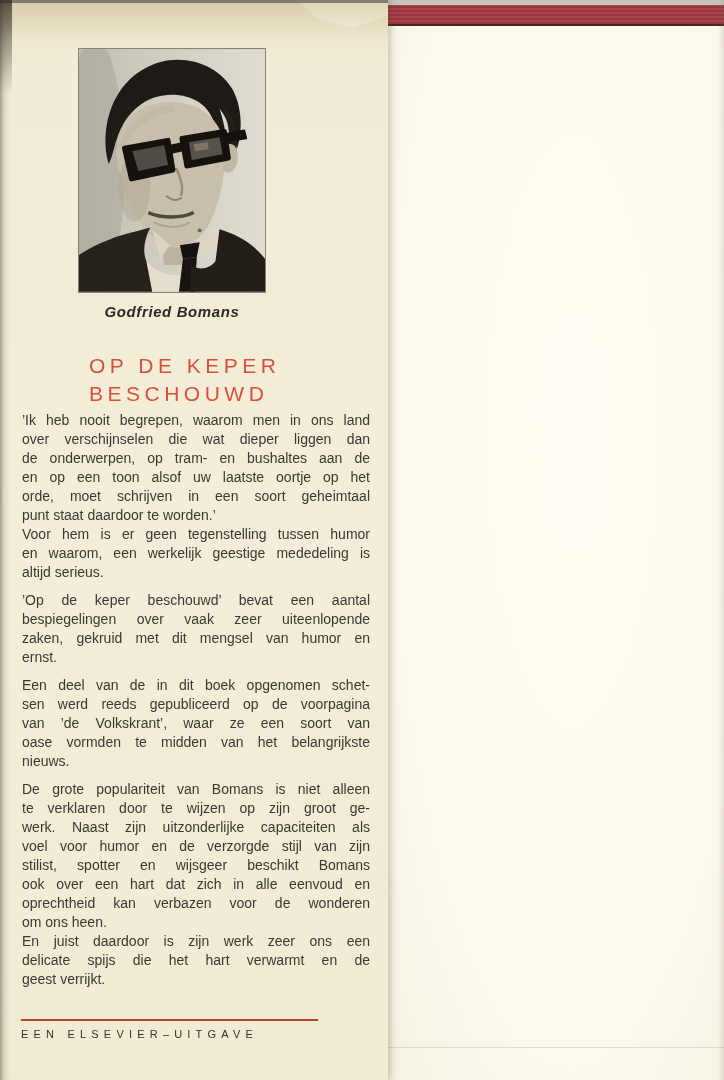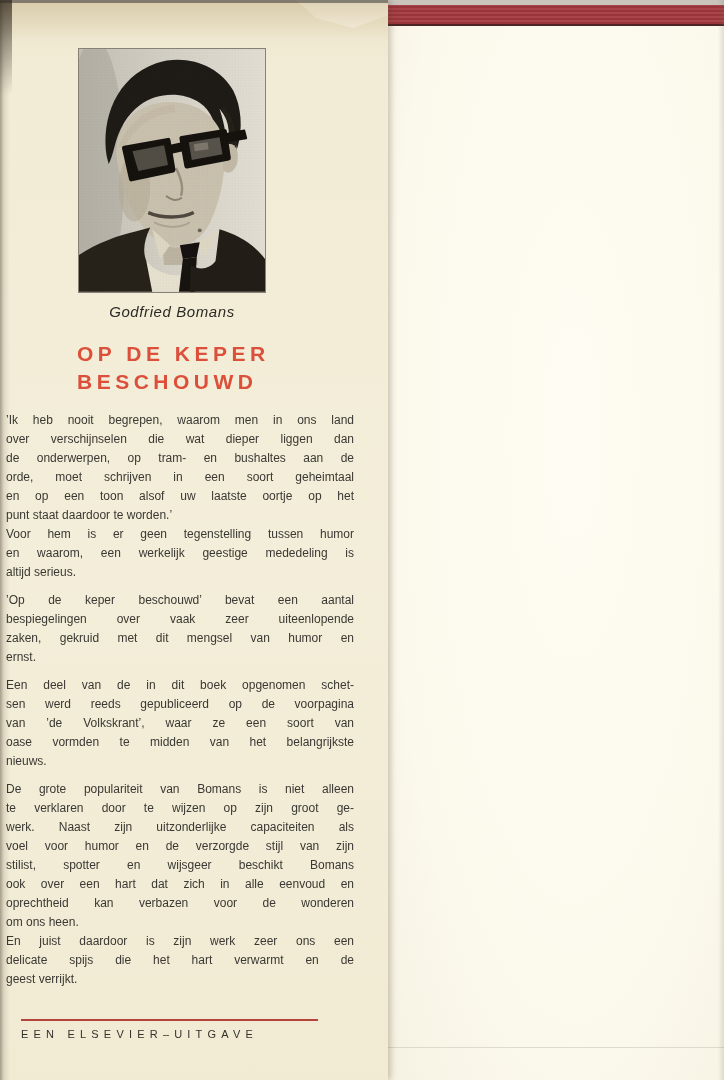--- a/index.html
+++ b/index.html
@@ -74,37 +74,38 @@
   }
   .author-photo svg { display: block; }
 
   .photo-caption {
     position: absolute; left: 78px; top: 303px; width: 188px;
     text-align: center;
     font-style: italic;
     font-size: 15px;
     letter-spacing: 0.6px;
     color: #2c2a26;
+    font-weight: bold;
   }
 
   
   .book-title {
     position: absolute; left: 77px; top: 340px;
-    font-size: 21px; font-weight: bold;
+    font-size: 21px; font-weight: normal;
     letter-spacing: 4.5px;
     line-height: 28px;
     color: #dc4f3b;
-    margin: 0;
+    margin: 12px;
   }
   .book-title span { display: block; }
 
   
   .flap-text {
-    position: absolute; left: 6px; top: 411px; width: 348px;
-    font-size: 12px; line-height: 19px;
+    position: absolute; left: 22px; top: 411px; width: 348px;
+    font-size: 14px; line-height: 19px;
     color: #3a3833;
   }
   .para { margin: 0 0 9px 0; }
   .para:last-child { margin-bottom: 16px; }
   .line { text-align: justify; text-align-last: justify; }
   .line.raw { text-align-last: left; }
 
   
   .red-divider-rule {
     position: absolute; left: 21px; top: 1019px; width: 297px; height: 2px;
@@ -208,22 +209,22 @@
   <h1 class="book-title">
     <span>OP DE KEPER</span>
     <span>BESCHOUWD</span>
   </h1>
 
   <div class="flap-text">
     <div class="para">
         <div class="line">’Ik heb nooit begrepen, waarom men in ons land</div>
         <div class="line">over verschijnselen die wat dieper liggen dan</div>
         <div class="line">de onderwerpen, op tram- en bushaltes aan de</div>
+        <div class="line">en op een toon alsof uw laatste oortje op het</div>
         <div class="line">orde, moet schrijven in een soort geheimtaal</div>
-        <div class="line">en op een toon alsof uw laatste oortje op het</div>
         <div class="line raw">punt staat daardoor te worden.’</div>
         <div class="line">Voor hem is er geen tegenstelling tussen humor</div>
         <div class="line">en waarom, een werkelijk geestige mededeling is</div>
         <div class="line raw">altijd serieus.</div>
       </div>
     <div class="para">
         <div class="line">’Op de keper beschouwd’ bevat een aantal</div>
         <div class="line">bespiegelingen over vaak zeer uiteenlopende</div>
         <div class="line">zaken, gekruid met dit mengsel van humor en</div>
         <div class="line raw">ernst.</div>

